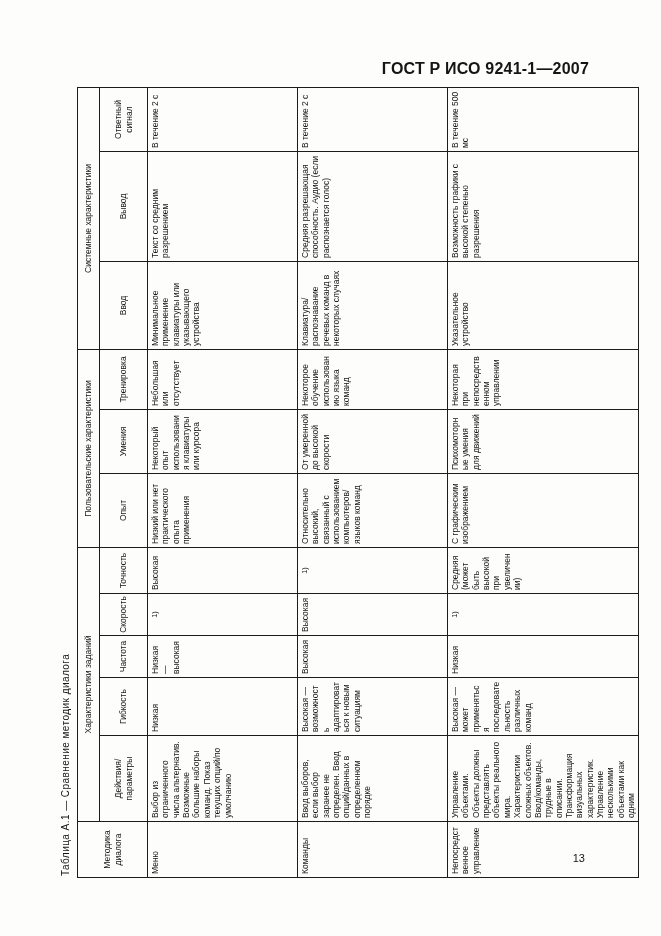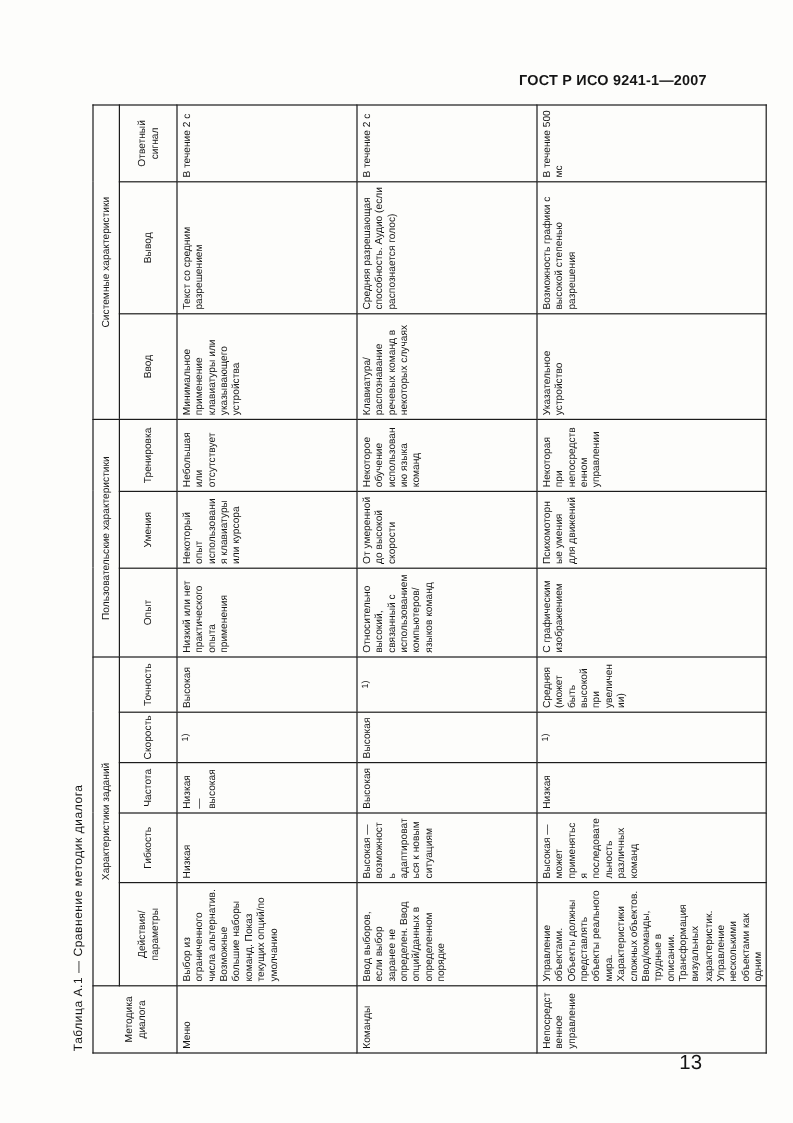--- a/index.html
+++ b/index.html
@@ -6,25 +6,25 @@
   html, body { width:661px; height:936px; }
   body {
     position:relative;
     background:#fdfdfb;
     font-family:"Liberation Sans", sans-serif;
     color:#151515;
     overflow:hidden;
   }
   .doc-header {
     position:absolute; top:60px; right:72px;
-    font-size:12px; font-weight:bold; letter-spacing:0.2px;
+    font-size:16px; font-weight:bold; letter-spacing:0.2px;
   }
   .page-number {
-    position:absolute; top:876px; right:76px;
-    font-size:17px;
+    position:absolute; top:852px; right:76px;
+    font-size:11px;
   }
   
   .rotated {
     position:absolute;
     left:57px; top:878px;
     width:790px; height:568px;
     transform:rotate(-90deg);
     transform-origin:0 0;
   }
   .table-title {

